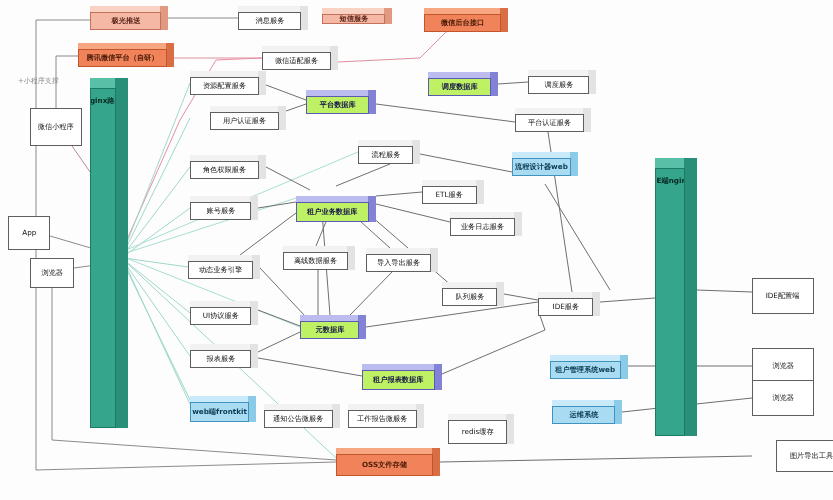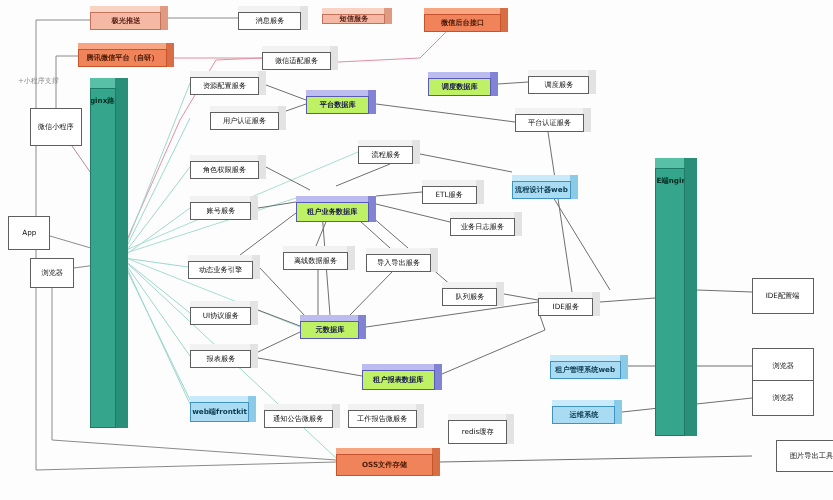--- a/index.html
+++ b/index.html
@@ -258,21 +258,21 @@
           <span class="lbl">微信小程序</span>
         </div>
       </div>
       <div class="node c-white" style="left: 358px; top: 140px; width: 62px; height: 24px;">
         <div class="top"></div>
         <div class="side"></div>
         <div class="face">
           <span class="lbl">流程服务</span>
         </div>
       </div>
-      <div class="node c-cyan" style="left: 512px; top: 175px; width: 66px; height: 24px;">
+      <div class="node c-cyan" style="left: 512px; top: 152px; width: 66px; height: 24px;">
         <div class="top"></div>
         <div class="side"></div>
         <div class="face">
           <span class="lbl">流程设计器web</span>
         </div>
       </div>
       <div class="node c-teal pillar" style="left: 655px; top: 158px; width: 42px; height: 278px;">
         <div class="top"></div>
         <div class="side"></div>
         <div class="face">

